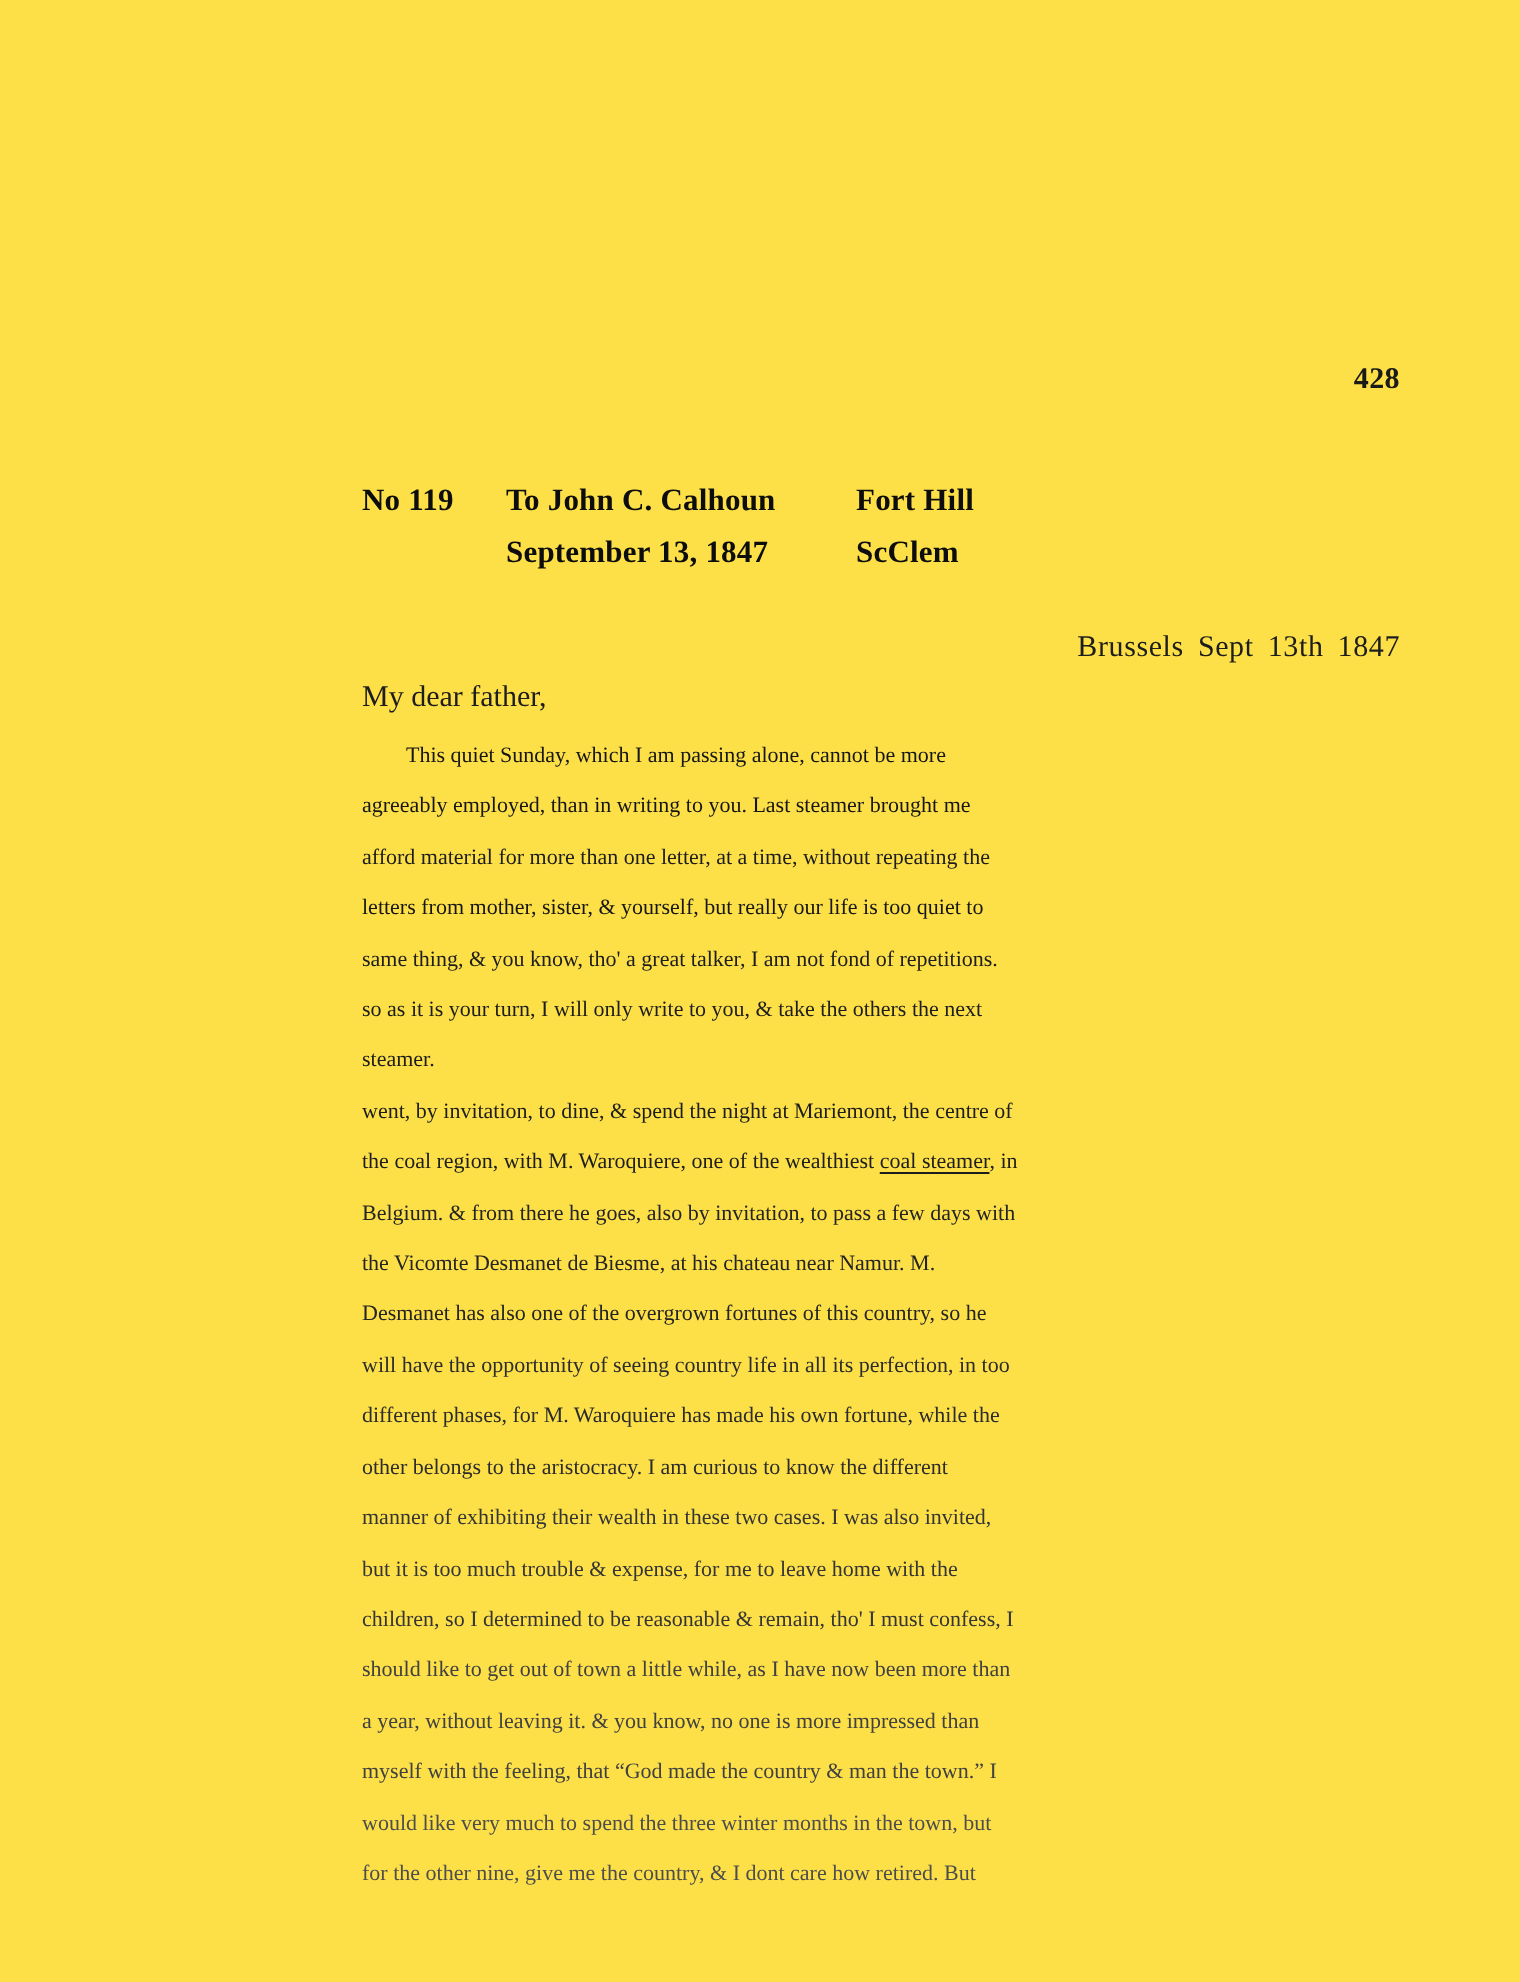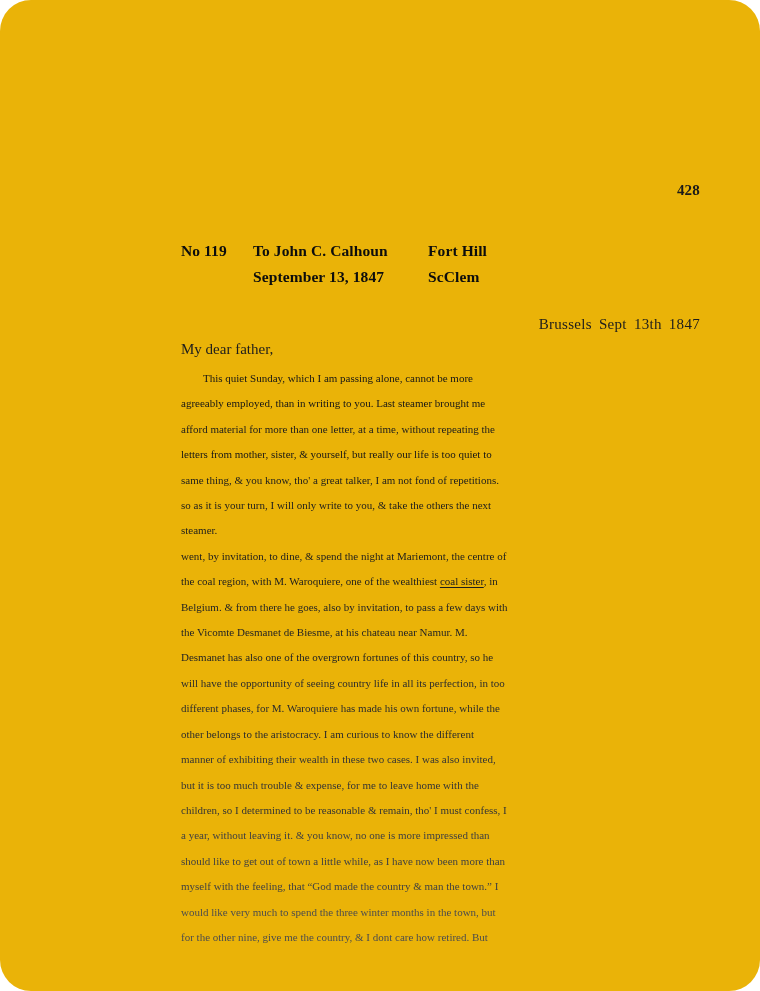--- a/index.html
+++ b/index.html
@@ -12,22 +12,21 @@
     height: 991px;
     position: relative;
     font-family: "Liberation Serif", "DejaVu Serif", serif;
     color: #111111;
     overflow: hidden;
   }
 
   .page {
     position: absolute;
     inset: 0;
-    background: #eab308;
-    border-radius: 31px;
+    background: #fde047;
   }
 
   
   .page-number {
     position: absolute;
     top: 182px;
     left: 0;
     width: 700px;
     text-align: right;
     font-size: 15px;
@@ -146,32 +145,32 @@
       <span class="body-line f0">agreeably employed, than in writing to you.  Last steamer brought me</span>
       <span class="body-line f1">afford material for more than one letter, at a time, without repeating the</span>
       <span class="body-line f0">letters from mother, sister, &amp; yourself, but really our life is too quiet to</span>
       <span class="body-line f1">same thing, &amp; you know, tho' a great talker, I am not fond of repetitions.</span>
       <span class="body-line f1">so as it is your turn, I will only write to you, &amp; take the others the next</span>
       <span class="body-line f1">steamer.</span>
     </div>
 
     <div>
       <span class="body-line f1">went, by invitation, to dine, &amp; spend the night at Mariemont, the centre of</span>
-      <span class="body-line f1"><span>the coal region, with M. Waroquiere, one of the wealthiest </span><span class="ul">coal sister</span><span>, in</span></span>
+      <span class="body-line f1"><span>the coal region, with M. Waroquiere, one of the wealthiest </span><span class="ul">coal steamer</span><span>, in</span></span>
       <span class="body-line f2">Belgium. &amp; from there he goes, also by invitation, to pass a few days with</span>
       <span class="body-line f2">the Vicomte Desmanet de Biesme, at his chateau near Namur.  M.</span>
       <span class="body-line f2">Desmanet has also one of the overgrown fortunes of this country, so he</span>
       <span class="body-line f3">will have the opportunity of seeing country life in all its perfection, in too</span>
       <span class="body-line f3">different phases, for M. Waroquiere has made his own fortune, while the</span>
       <span class="body-line f3">other belongs to the aristocracy.  I am curious to know the different</span>
       <span class="body-line f4">manner of exhibiting their wealth in these two cases.  I was also invited,</span>
       <span class="body-line f4">but it is too much trouble &amp; expense, for me to leave home with the</span>
       <span class="body-line f4">children, so I determined to be reasonable &amp; remain, tho' I must confess, I</span>
+      <span class="body-line f5">should like to get out of town a little while, as I have now been more than</span>
       <span class="body-line f5">a year, without leaving it. &amp; you know, no one is more impressed than</span>
-      <span class="body-line f5">should like to get out of town a little while, as I have now been more than</span>
       <span class="body-line f5">myself with the feeling, that “God made the country &amp; man the town.”  I</span>
       <span class="body-line f6">would like very much to spend the three winter months in the town, but</span>
       <span class="body-line f6">for the other nine, give me the country, &amp; I dont care how retired.  But</span>
     </div>
 
   </div>
 
 </div>
 
 </body></html>

